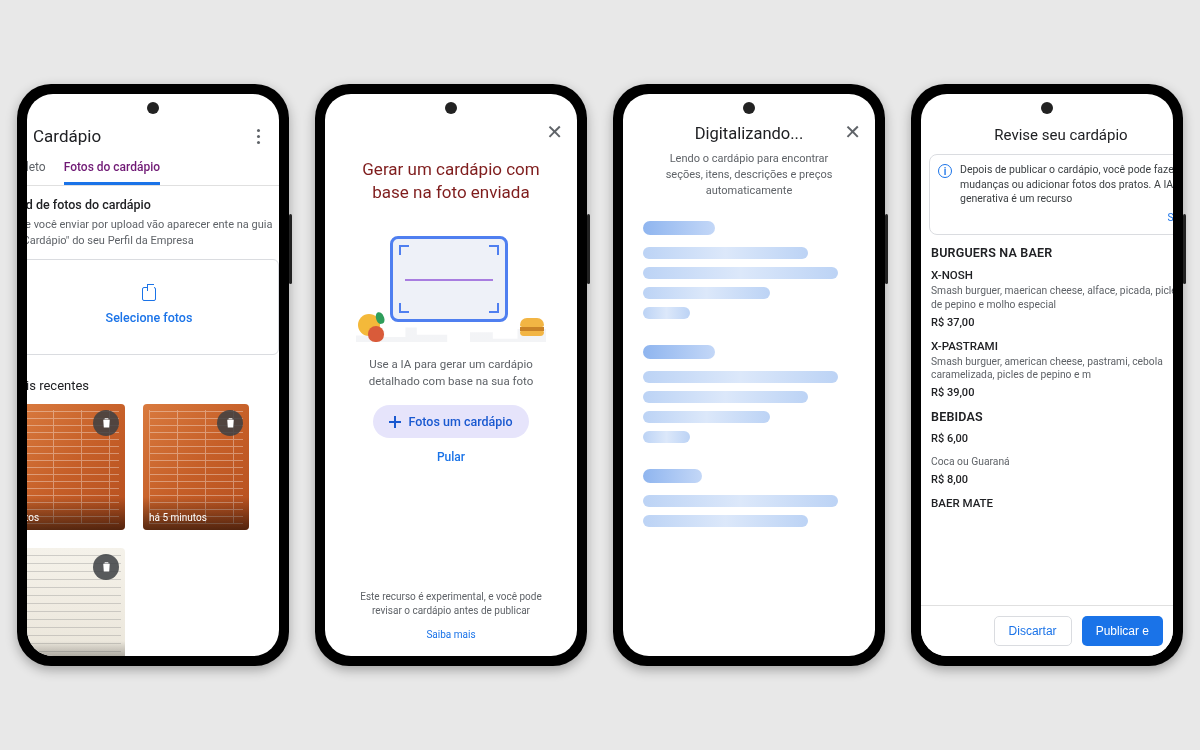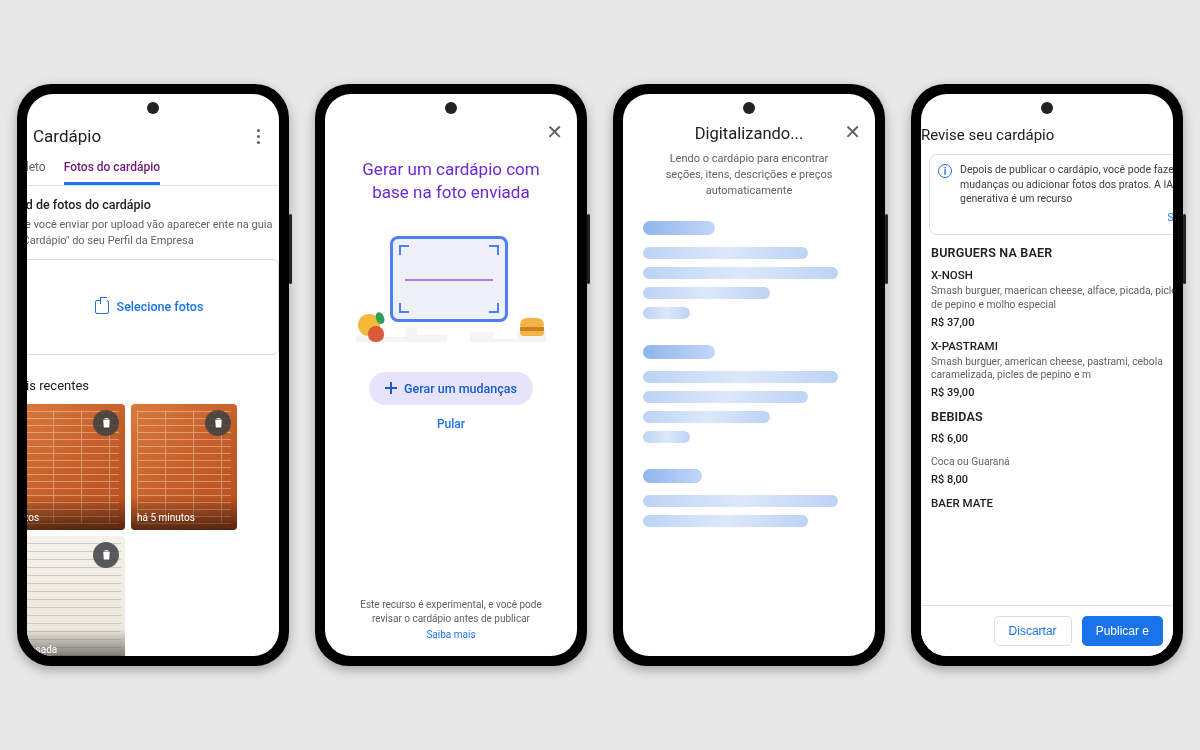--- a/index.html
+++ b/index.html
@@ -56,26 +56,26 @@
   .kebab { width:18px; display:flex; flex-direction:column; align-items:center; gap:3px; }
   .kebab span { width:3px; height:3px; background:#5f6368; border-radius:50%; }
   .s1-tabs { display:flex; gap:18px; padding: 8px 0 0 0; border-bottom:1px solid #e0e0e0; font-size:12px; }
   .s1-tab { padding:0 0 8px 0; color:#5f6368; }
   .s1-tab.active { color:#701a75; font-weight:500; border-bottom:3px solid #1a73e8; }
   .s1-body { padding: 10px 0 0 0; font-size:11px; color:#5f6368; line-height:1.45; }
   .s1-sub { font-size:12.5px; color:#202124; font-weight:500; margin-bottom:3px; }
   .s1-dropzone {
     margin-top:10px; border:1px solid #dadce0; border-radius:6px;
     height:96px; display:flex; align-items:center; justify-content:center;
-    gap:8px; color:#1a73e8; font-size:12.5px; font-weight:500;
+    gap:8px; color:#1a73e8; font-size:12.5px; font-weight:500;flex-direction:column;
   }
   .ico-photo { width:14px; height:14px; border:1.6px solid #1a73e8; border-radius:2px; position:relative; }
   .ico-photo::after { content:""; position:absolute; top:-4px; left:4px; width:6px; height:6px; border:1.6px solid #1a73e8; border-bottom:none; border-right:none; background:#fff;}
   .s1-section { font-size:13px; color:#202124; font-weight:400; margin:22px 0 8px 0; }
-  .thumbs { display:flex; gap:6px; flex-wrap:wrap; }
+  .thumbs { display:flex; gap:18px; flex-wrap:wrap; }
   .thumb { width:106px; height:126px; border-radius:4px; position:relative; overflow:hidden; }
   .thumb.orange { background:linear-gradient(135deg,#d97a3e 0%,#c65f28 50%,#b54e1e 100%); }
   .thumb.orange::before {
     content:""; position:absolute; inset:6px; opacity:0.35;
     background: repeating-linear-gradient(0deg,#fff 0 1px,transparent 1px 7px),
                 repeating-linear-gradient(90deg,#fff 0 1px,transparent 1px 28px);
   }
   .thumb.white { background:linear-gradient(180deg,#f5f2ea 0%,#e9e4d8 100%); }
   .thumb.white::before {
     content:""; position:absolute; inset:6px 4px;
@@ -97,21 +97,21 @@
   .crop-left { margin-left:-8px; }
   
   .sheet {
     position:relative; flex:1; display:flex; flex-direction:column;
     padding: 4px 18px 14px 18px; text-align:center;
   }
   .close-x {
     position:absolute; top:2px; right:14px;
     font-size:20px; color:#5f6368; line-height:1; font-weight:300;
   }
-  .s2-title { font-size:17px; color:#6d28d9; margin-top:34px; line-height:1.35; padding:0 6px;}
+  .s2-title { font-size:17px; color:#7f1d1d; margin-top:34px; line-height:1.35; padding:0 6px;}
   .illus {
     margin:18px auto 14px auto; width:190px; height:120px; position:relative;
   }
   .illus .card {
     position:absolute; left:34px; top:14px; width:118px; height:86px;
     border:3px solid #4f7ff0; border-radius:8px; background:#eef1f8;
   }
   .illus .card .corner { position:absolute; width:10px; height:10px; border:2px solid #4f7ff0; }
   .illus .card .c1 { top:6px; left:6px; border-right:none; border-bottom:none; }
   .illus .card .c2 { top:6px; right:6px; border-left:none; border-bottom:none; }
@@ -137,37 +137,37 @@
     display:inline-flex; align-items:center; gap:7px;
   }
   .gen-btn .spark { width:12px; height:12px; position:relative; }
   .gen-btn .spark::before, .gen-btn .spark::after {
     content:""; position:absolute; background:#1a59d0;
   }
   .gen-btn .spark::before { left:5px; top:0; width:2px; height:12px; }
   .gen-btn .spark::after { left:0; top:5px; width:12px; height:2px; }
   .skip { margin-top:12px; color:#1a73e8; font-size:12px; font-weight:500; }
   .disclaimer { margin-top:auto; font-size:10px; color:#5f6368; line-height:1.4; padding:10px 4px 0 4px;}
-  .disclaimer .link { color:#1a73e8; display:block; margin-top:2px; }
+  .disclaimer .link { color:#1a73e8; display:block; margin-top:10px; }
   
   .s3 { padding:4px 20px 16px 20px; text-align:center; position:relative; }
   .s3-title { font-size:16.5px; color:#202124; }
   .s3-sub { font-size:11px; color:#5f6368; margin-top:8px; line-height:1.45; padding:0 10px;}
   .skel { margin-top:22px; }
   .skel .row { height:12px; border-radius:8px; margin:8px 0;
     background:linear-gradient(90deg,#bcd3f5 0%,#dce8fa 50%,#bcd3f5 100%);
   }
   .skel .hdr { height:14px; width:34%; margin-bottom:12px;
     background:linear-gradient(90deg,#8fb5ef,#c3d7f7); border-radius:8px; }
   .skel .r1 { width:78%; } .skel .r2 { width:92%; } .skel .r3 { width:60%; }
   .skel .r4 { width:22%; }
   .skel .gap { height:18px; }
   
   .s4 { overflow:hidden; }
-  .s4-header { font-size:15px; color:#202124; padding:6px 0 10px 0; }
+  .s4-header { text-align:center; font-size:15px; color:#202124; padding:6px 0 10px 0; }
   .info-box {
     margin:0 8px 10px 8px; border:1px solid #dadce0; border-radius:8px;
     padding:8px 10px 8px 30px; position:relative; font-size:10.5px; color:#3c4043;
     line-height:1.4;
   }
   .info-box .i-ico {
     position:absolute; left:8px; top:9px; width:14px; height:14px;
     border:1.4px solid #1a73e8; border-radius:50%; color:#1a73e8;
     font-size:10px; text-align:center; line-height:13px; font-weight:600;
   }
@@ -268,23 +268,24 @@
         </div>
         <div class="blob1"></div>
           <div class="blob2"></div>
           <div class="leaf"></div>
         <div class="burger">
             <div class="bun"></div>
             <div class="mid"></div>
             <div class="bot"></div>
           </div>
       </div>
+      <div class="s2-sub">Use a IA para gerar um cardápio detalhado com base na sua foto</div>
       <div class="gen-btn">
         <span class="spark"></span>
-        <span>Gerar um mudanças</span>
+        <span>Fotos um cardápio</span>
       </div>
       <div class="skip">Pular</div>
       <div class="disclaimer">
         <span>Este recurso é experimental, e você pode revisar o cardápio antes de publicar</span>
         <span class="link">Saiba mais</span>
       </div>
     </div>
   </div>
 </div>
 

